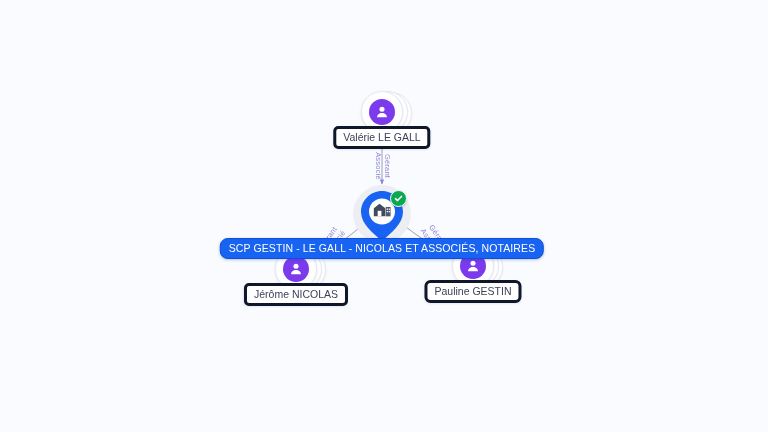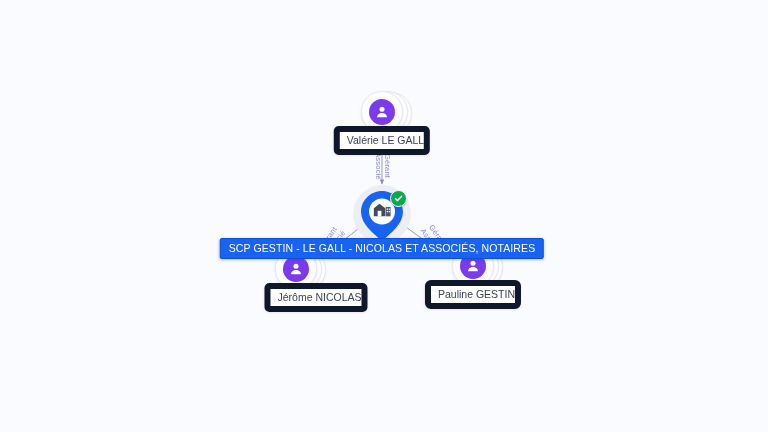--- a/index.html
+++ b/index.html
@@ -79,23 +79,23 @@
     align-items: center;
     justify-content: center;
   }
   .avatar-circle svg { display: block; }
 
   .node-label {
     position: absolute;
     transform: translateX(-50%);
     white-space: nowrap;
     background: #ffffff;
-    border: 6px solid #0f172a;
+    border: 3px solid #0f172a;
     border-radius: 5px;
-    padding: 2px 0 3px 7px;
+    padding: 2px 7px 3px 7px;
     font-size: 10.5px;
     line-height: 12px;
     color: #3c4257;
     box-shadow: 0 1px 2px rgba(60,70,110,0.10);
   }
 
   
   #company-node {
     position: absolute;
     width: 0;
@@ -142,21 +142,21 @@
     justify-content: center;
     box-shadow: 0 1px 2px rgba(40,80,50,0.25);
   }
 
   #company-label {
     position: absolute;
     transform: translateX(-50%);
     white-space: nowrap;
     background: #1863f2;
     border: 1px solid #0d4fd6;
-    border-radius: 2px;
+    border-radius: 8px;
     padding: 3px 8px 4px 8px;
     font-size: 10.5px;
     line-height: 12px;
     letter-spacing: 0.1px;
     color: #ffffff;
     box-shadow: 0 1px 3px rgba(20,60,160,0.30);
   }
 
   
   .edge-label {
@@ -240,21 +240,21 @@
       <div class="stack-card c2"></div>
       <div class="avatar-front">
         <div class="avatar-circle">
           <svg width="16" height="16" viewBox="0 0 24 24" fill="#ffffff">
             <circle cx="12" cy="8" r="3.8"></circle>
             <path d="M4.6 20c0-4.1 3.3-6.6 7.4-6.6s7.4 2.5 7.4 6.6z"></path>
           </svg>
         </div>
       </div>
     </div>
-    <div class="node-label" style="left:0px; top:14px;margin-left:20px;">Jérôme NICOLAS</div>
+    <div class="node-label" style="left:0px; top:14px;">Jérôme NICOLAS</div>
   </div>
 
   <div class="person-node stack-right" style="left:473px; top:266px;">
     <div class="avatar-stack">
       <div class="stack-card c3"></div>
       <div class="stack-card c2"></div>
       <div class="avatar-front">
         <div class="avatar-circle">
           <svg width="16" height="16" viewBox="0 0 24 24" fill="#ffffff">
             <circle cx="12" cy="8" r="3.8"></circle>

